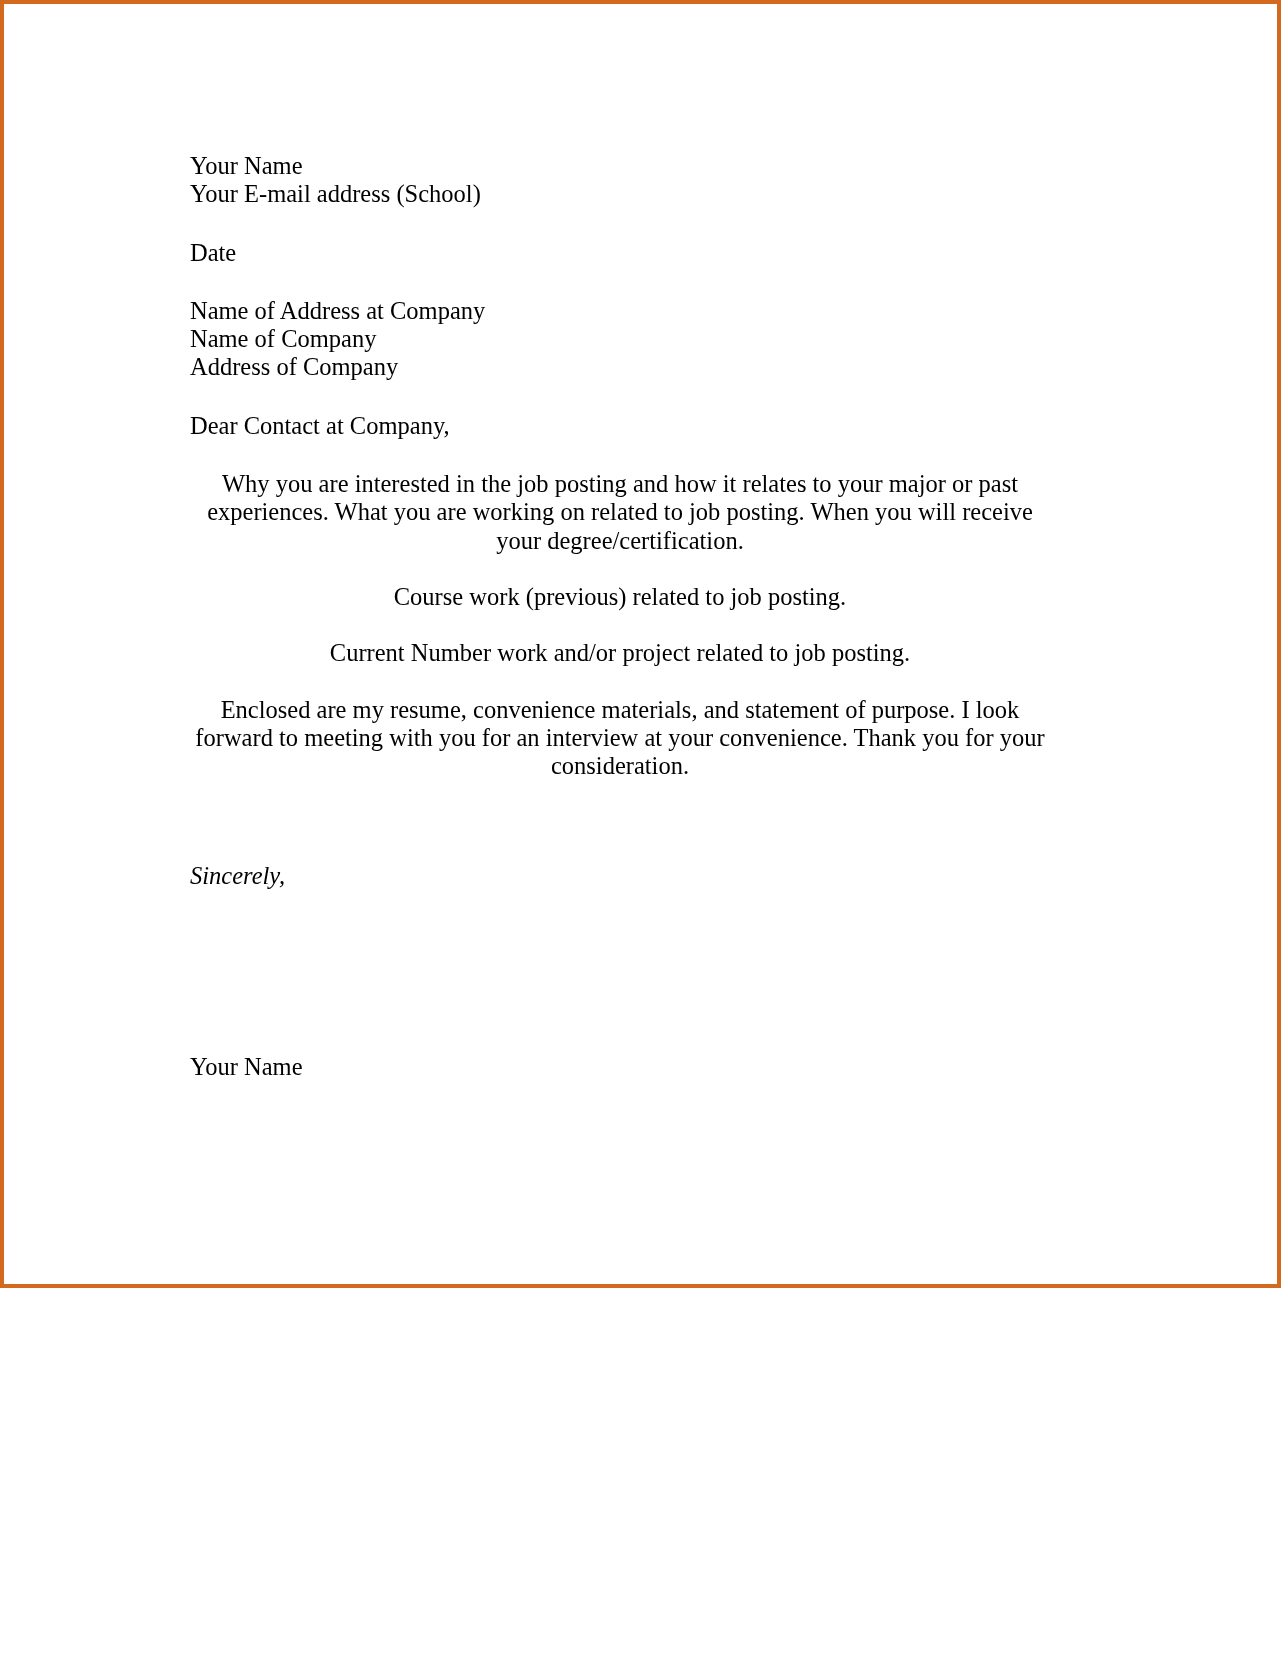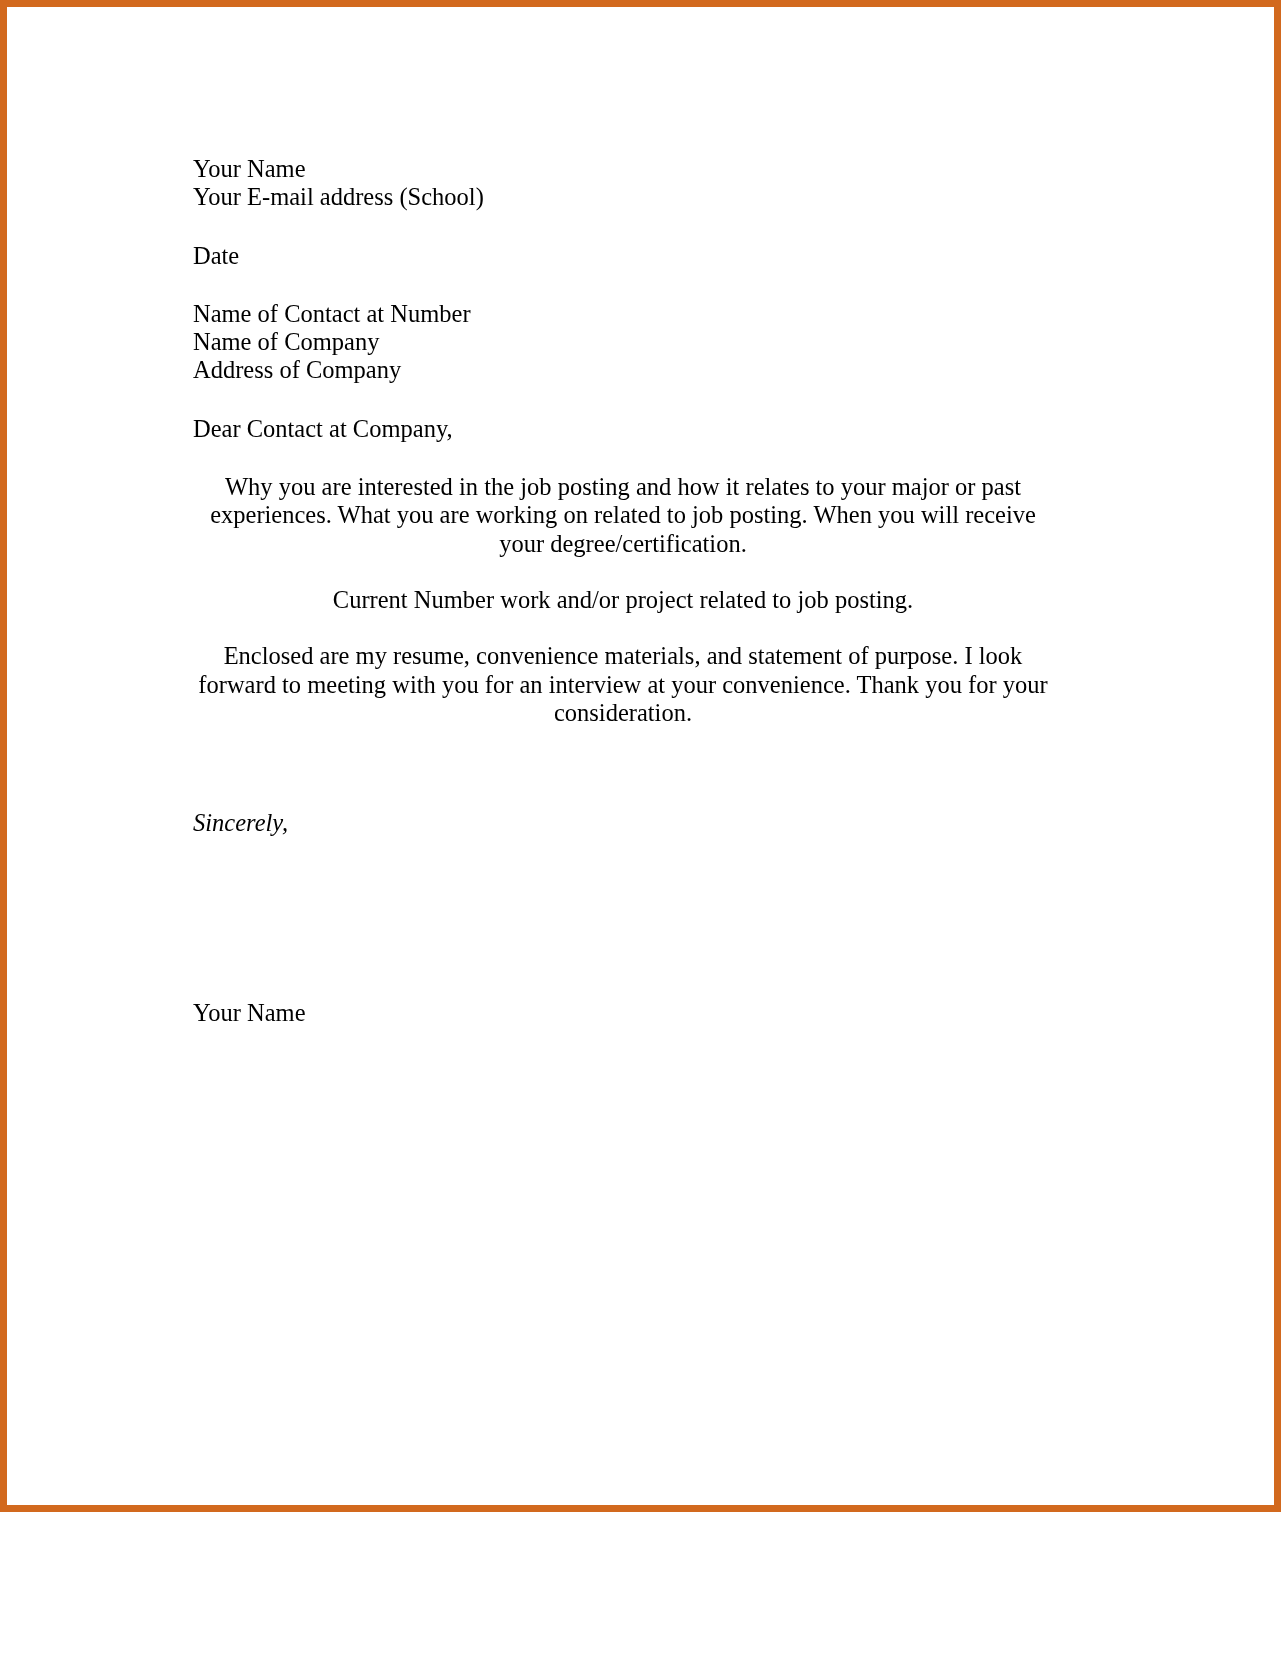--- a/index.html
+++ b/index.html
@@ -9,22 +9,22 @@
   }
   body {
     width: 1281px;
     height: 1656px;
     font-family: "Liberation Serif", "DejaVu Serif", serif;
     color: #000000;
   }
   .page-frame {
     box-sizing: border-box;
     width: 1281px;
-    height: 1512px;
-    border: 7px solid #14532d;
+    height: 1288px;
+    border: 4px solid #14532d;
     background: #ffffff;
     position: relative;
   }
   .sheet {
     box-sizing: border-box;
     position: absolute;
     left: 0;
     top: 0;
     right: 0;
     bottom: 0;
@@ -71,30 +71,31 @@
       <div class="block">
         <span class="line">Your Name</span>
         <span class="line">Your E-mail address (School)</span>
       </div>
 
       <div class="block">
         <span class="line">Date</span>
       </div>
 
       <div class="block">
-        <span class="line">Name of Contact at Number</span>
+        <span class="line">Name of Address at Company</span>
         <span class="line">Name of Company</span>
         <span class="line">Address of Company</span>
       </div>
 
       <div class="block">
         <span class="line">Dear Contact at Company,</span>
       </div>
 
       <p class="para">Why you are interested in the job posting and how it relates to your major or past experiences. What you are working on related to job posting. When you will receive your degree/certification.</p>
+      <p class="para">Course work (previous) related to job posting.</p>
       <p class="para">Current Number work and/or project related to job posting.</p>
       <p class="para">Enclosed are my resume, convenience materials, and statement of purpose. I look forward to meeting with you for an interview at your convenience. Thank you for your consideration.</p>
 
       <div class="spacer-sign"></div>
 
       <p class="closing">Sincerely,</p>
 
       <div class="sig-gap"></div>
 
       <p class="signature-name">Your Name</p>

